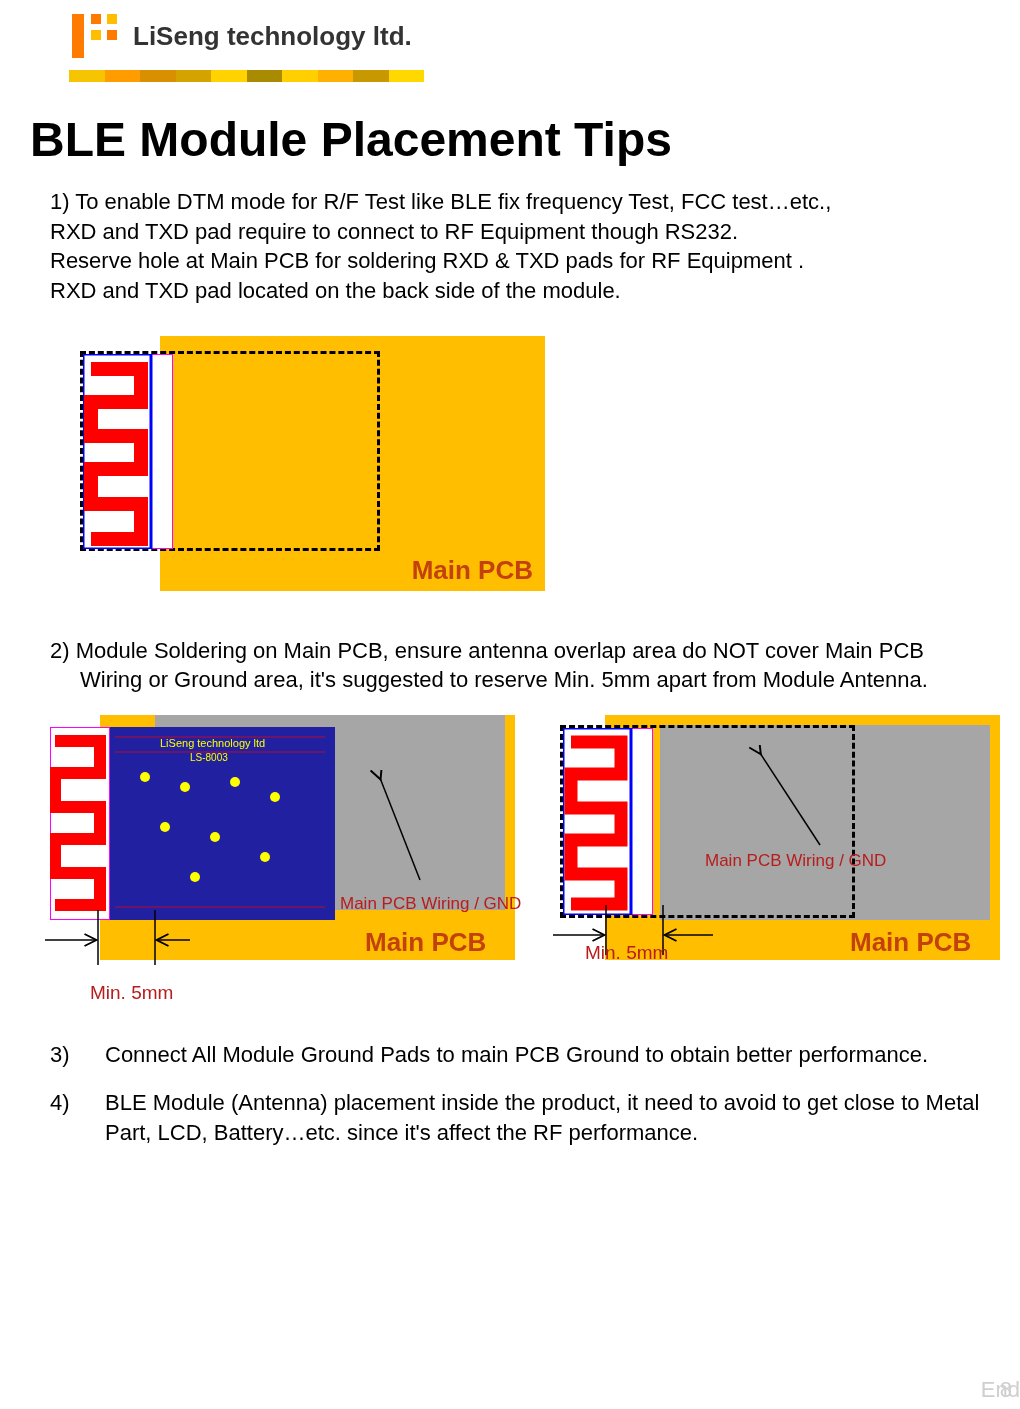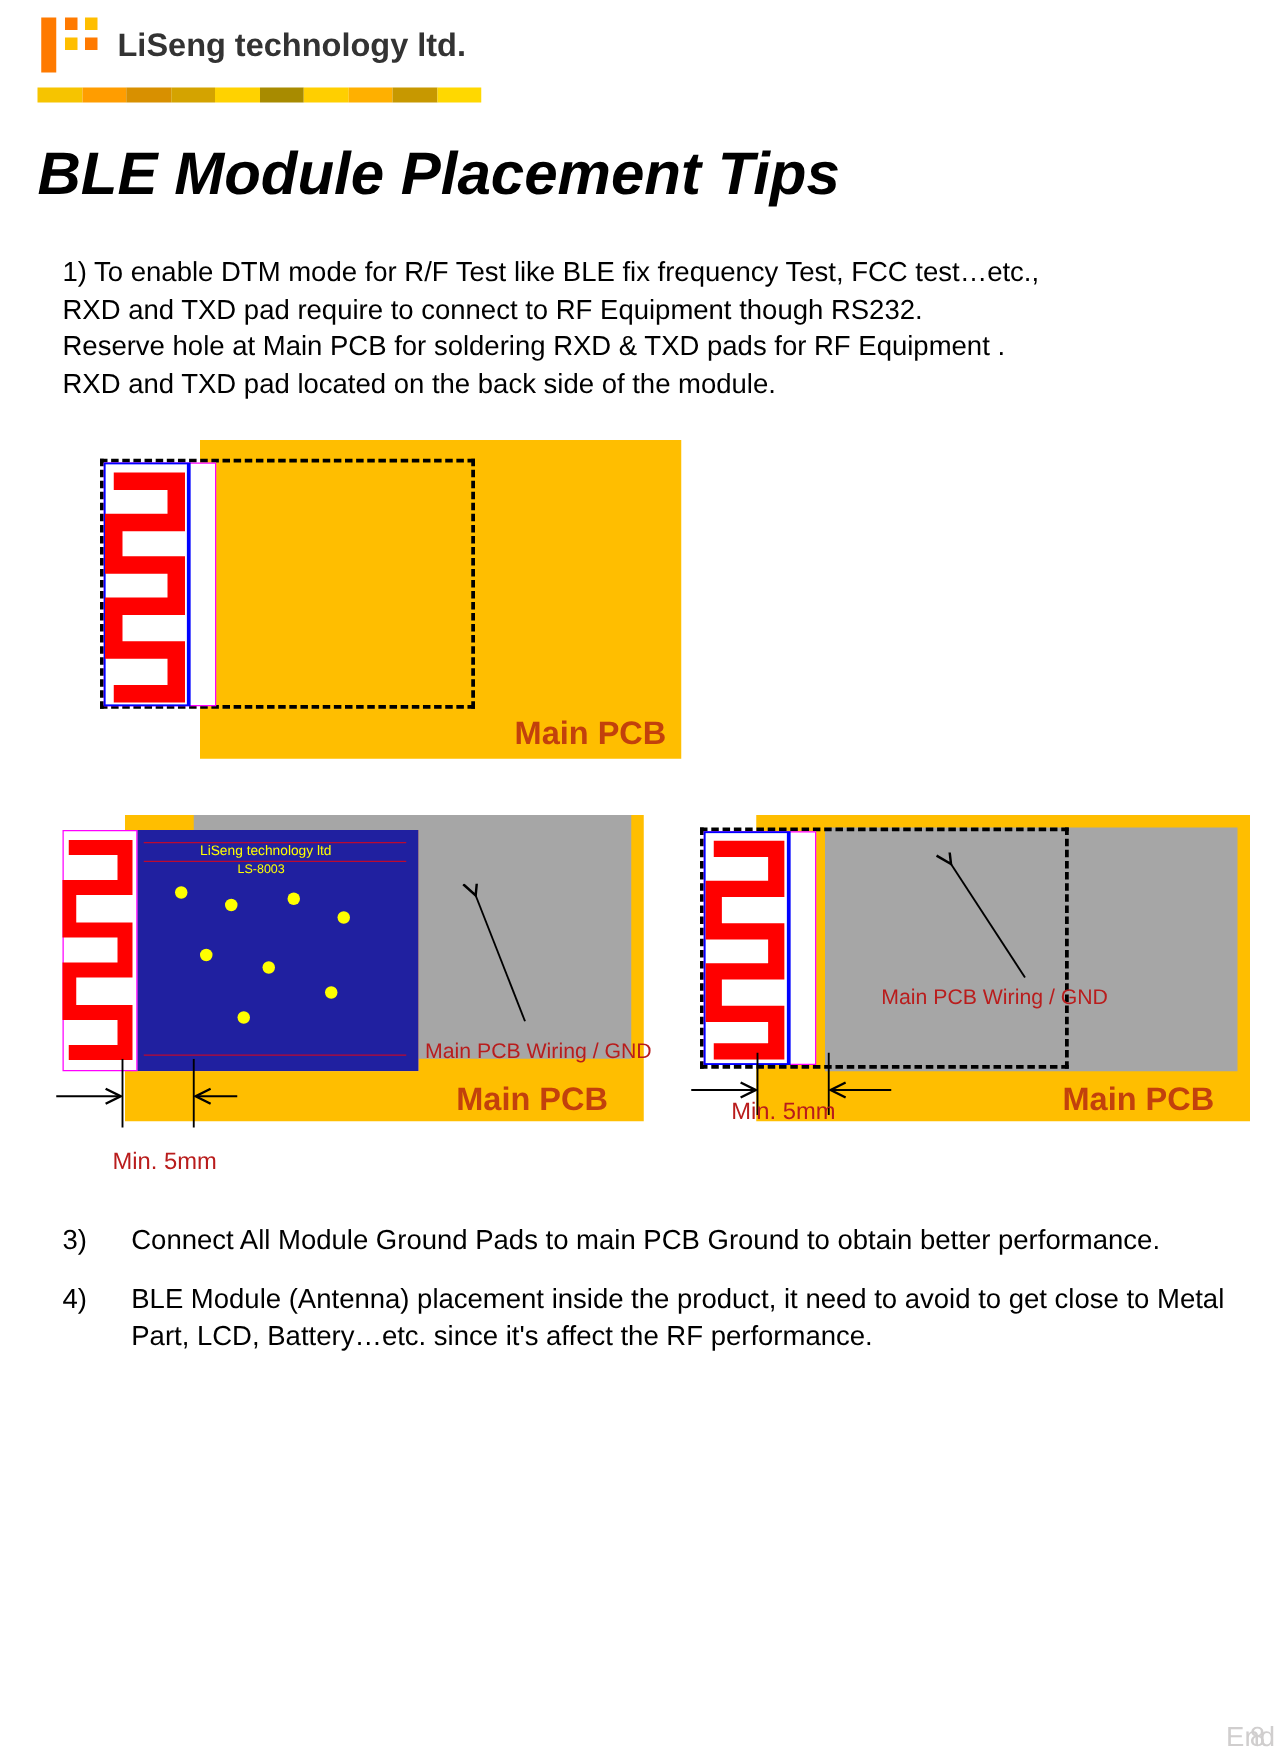--- a/index.html
+++ b/index.html
@@ -7,20 +7,21 @@
   body {
     width: 1020px;
     height: 1409px;
     font-family: Arial, Helvetica, sans-serif;
     background: #fff;
     color: #000;
     position: relative;
   }
   .header {
     padding: 10px 5px 0 30px;
+    margin-left: 39px;
   }
   .logo-row {
     display: flex;
     align-items: center;
     gap: 12px;
   }
   .logo-mark {
     width: 52px; height: 52px; display: block;
   }
   .company-name {
@@ -31,22 +32,21 @@
   .color-bar {
     margin-top: 8px;
     width: 355px;
     height: 12px;
     display: flex;
   }
   .color-bar span { flex: 1; height: 100%; }
   .title {
     font-size: 48px;
     font-weight: bold;
-    font-style: italic;
-    margin: 30px 0 36px 30px;
+    margin: 30px 0 20px 30px;
   }
   .body {
     padding: 0 40px 0 50px;
     font-size: 22px;
     line-height: 1.35;
   }
   .tip1-block { margin-bottom: 30px; }
   .bold { font-weight: normal; }
   .diagram1 {
     margin: 25px 0 40px 15px;
@@ -155,20 +155,23 @@
     <div class="yellow-block yb1"></div>
     <div class="dashed-rect dr1"></div>
     <svg class="antenna-svg" style="left:18px; top:18px;" width="90" height="195">
       <rect x="0" y="0" width="90" height="195" fill="#fff" stroke="#f0f" stroke-width="2"></rect>
       <rect x="0" y="0" width="68" height="195" fill="none" stroke="#00f" stroke-width="3"></rect>
       <path d="M 8 15 H 58 V 48 H 8 V 82 H 58 V 115 H 8 V 150 H 58 V 185 H 8" stroke="#ff0000" stroke-width="14" fill="none"></path>
     </svg>
     <div class="main-pcb-label" style="right:12px; bottom:8px;">Main PCB</div>
   </div>
 
+  <div class="tip2-block">
+    <div class="tip2-text">2)   Module Soldering on Main PCB, ensure antenna overlap area do NOT cover Main PCB Wiring or Ground area, it's suggested to reserve Min. 5mm apart from Module Antenna.</div>
+  </div>
 
   <div class="diagram2">
 
     <div class="yellow-block" style="left:50px; top:0; width:415px; height:245px;"></div>
     <div class="gray-block" style="left:105px; top:10; width:350px; height:195px;"></div>
     <div class="module-chip" style="left:55px; top:12px; width:230px; height:193px;">
       <svg width="230" height="193" viewBox="0 0 230 193">
         <rect x="0" y="0" width="230" height="193" fill="#2020a0"></rect>
         <g stroke="#ff0000" stroke-width="1" opacity="0.7">
           <line x1="10" y1="10" x2="220" y2="10"></line>

